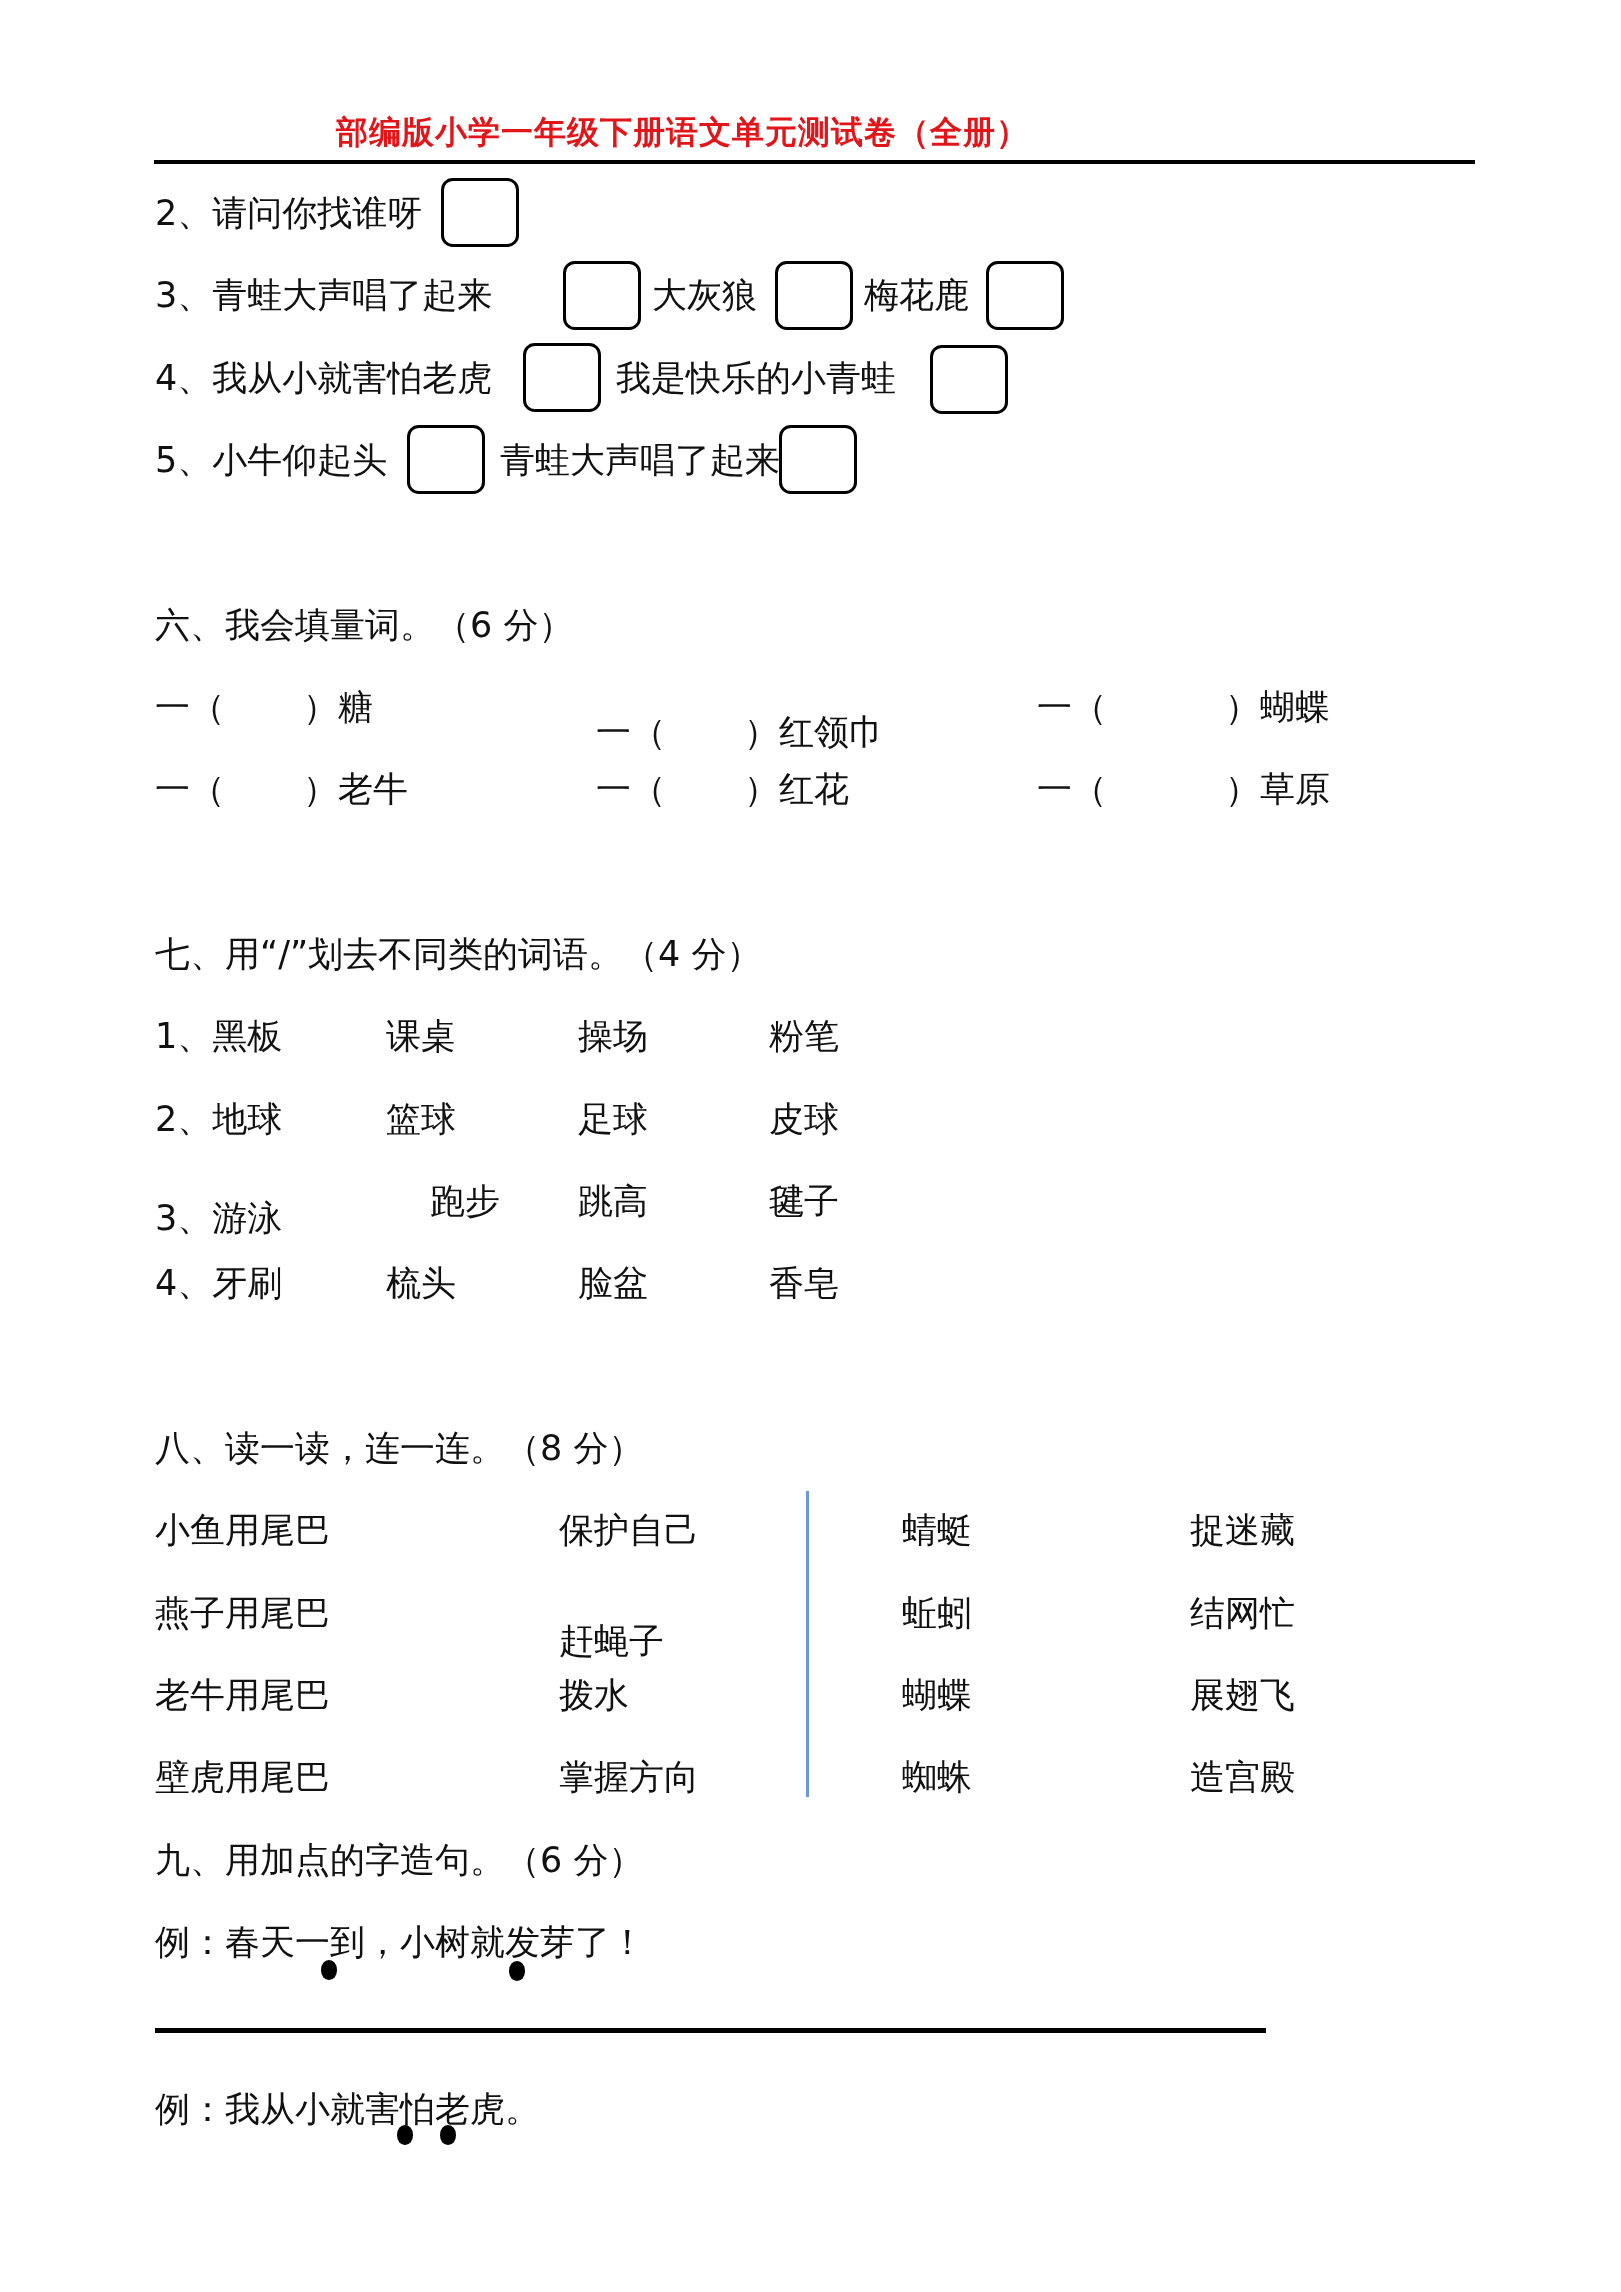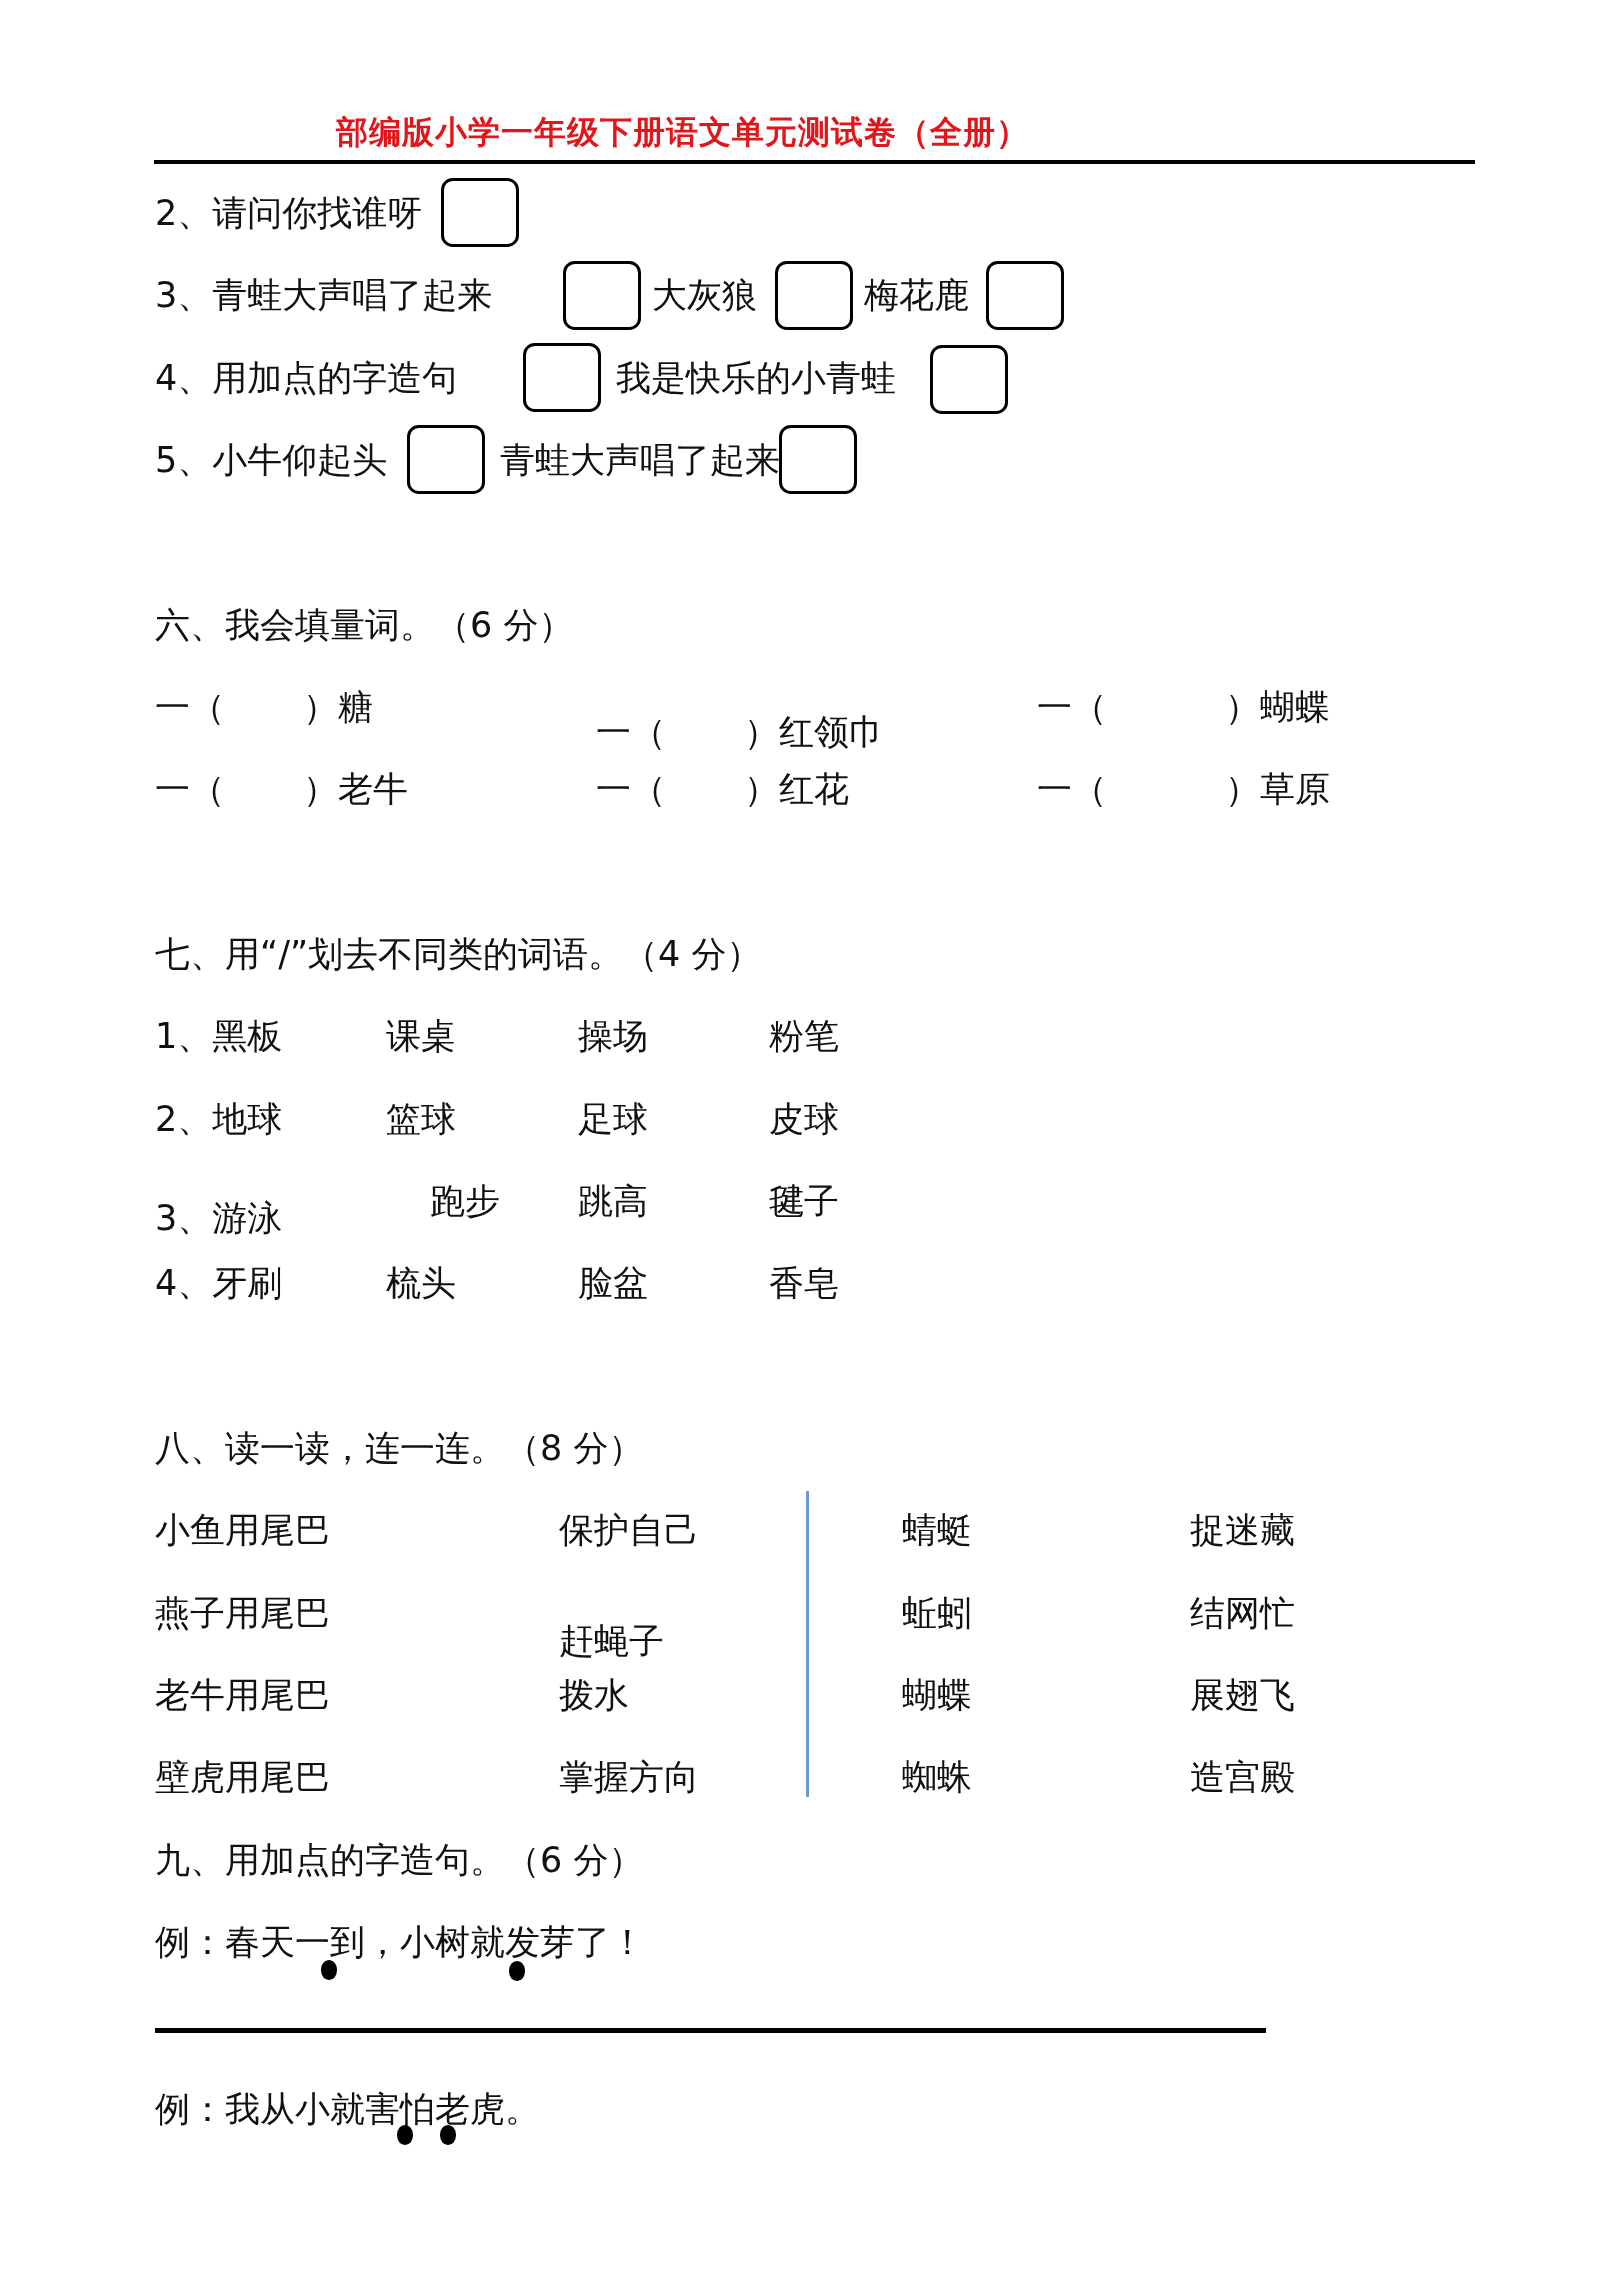--- a/index.html
+++ b/index.html
@@ -29,21 +29,21 @@
 <div class="abs t" style="left:155px; top:274px;">
   <span>3、</span><span>青蛙大声唱了起来</span>
 </div>
 <div class="box" style="left:563px; top:261px;"></div>
 <div class="abs t" style="left:652px; top:274px;">大灰狼</div>
 <div class="box" style="left:775px; top:261px;"></div>
 <div class="abs t" style="left:864px; top:274px;">梅花鹿</div>
 <div class="box" style="left:986px; top:261px;"></div>
 
 <div class="abs t" style="left:155px; top:357px;">
-  <span>4、</span><span>用加点的字造句</span>
+  <span>4、</span><span>我从小就害怕老虎</span>
 </div>
 <div class="box" style="left:523px; top:343px;"></div>
 <div class="abs t" style="left:616px; top:357px;">我是快乐的小青蛙</div>
 <div class="box" style="left:930px; top:345px;"></div>
 
 <div class="abs t" style="left:155px; top:439px;">
   <span>5、</span><span>小牛仰起头</span>
 </div>
 <div class="box" style="left:407px; top:425px;"></div>
 <div class="abs t" style="left:500px; top:439px;">青蛙大声唱了起来</div>

